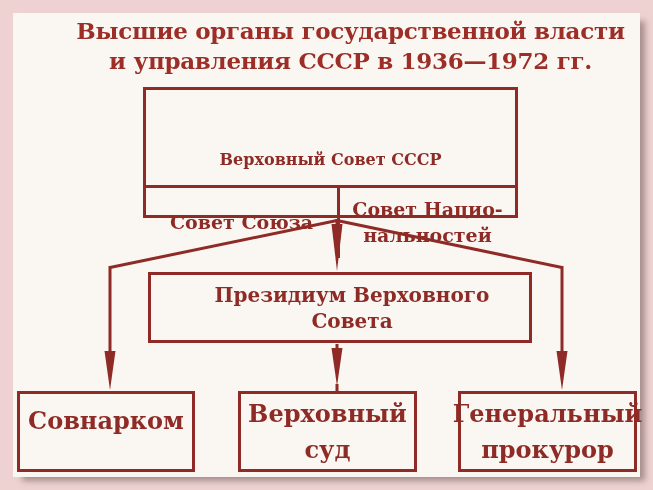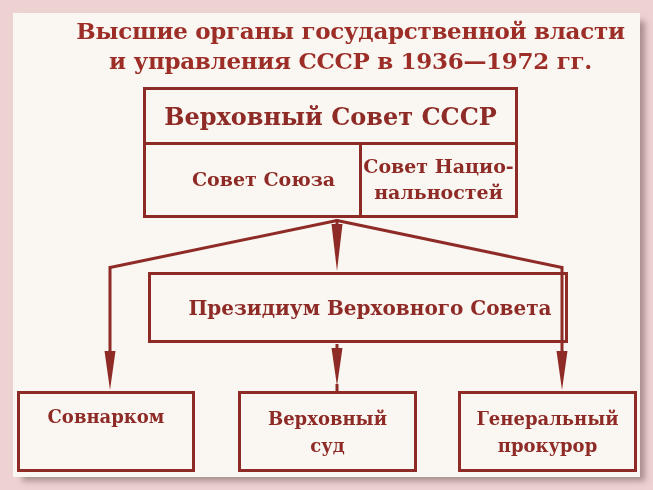--- a/index.html
+++ b/index.html
@@ -41,40 +41,41 @@
     color:var(--ink);
     font-weight:bold;
     box-sizing:border-box;
     background:transparent;
     text-align:center;
   }
   .top-box{left:143px;top:87px;width:375px;height:131px;}
   .top-box .row1{
     height:52px;border-bottom:3px solid var(--ink);
     display:flex;align-items:center;justify-content:center;
-    font-size:24px;
+    font-size:16px;
+    margin-top:43px;
   }
   .top-box .row2{display:flex;height:70px;}
   .top-box .cell{
     display:flex;align-items:center;justify-content:center;
     font-size:19px;line-height:1.35;
   }
-  .top-box .cell-left{width:191px;border-right:3px solid var(--ink);margin-left:22px;}
+  .top-box .cell-left{width:191px;border-right:3px solid var(--ink);}
   .top-box .cell-right{flex:1;}
   .cell-right .two-line span{display:block;}
   .presidium{
-    left:148px;top:272px;width:420px;height:71px;
+    left:148px;top:272px;width:384px;height:71px;
     display:flex;align-items:center;justify-content:center;
     font-size:20px;line-height:1.3;padding-left:24px;
   }
   .presidium span{display:block;}
   .bottom-box{
     top:391px;height:81px;
     display:flex;justify-content:center;
-    font-size:18px;line-height:1.5;
+    font-size:24px;line-height:1.5;
   }
   .b-sovnarkom{left:17px;width:178px;align-items:flex-start;padding-top:9px;}
   .b-court{left:238px;width:179px;align-items:center;}
   .b-prosecutor{left:458px;width:179px;align-items:center;}
   .bottom-box .two-line span{display:block;}
   svg.connectors{
     position:absolute;left:0;top:0;width:653px;height:490px;
     pointer-events:none;
   }
   svg .ln{stroke:var(--ink);stroke-width:3;fill:none;}

